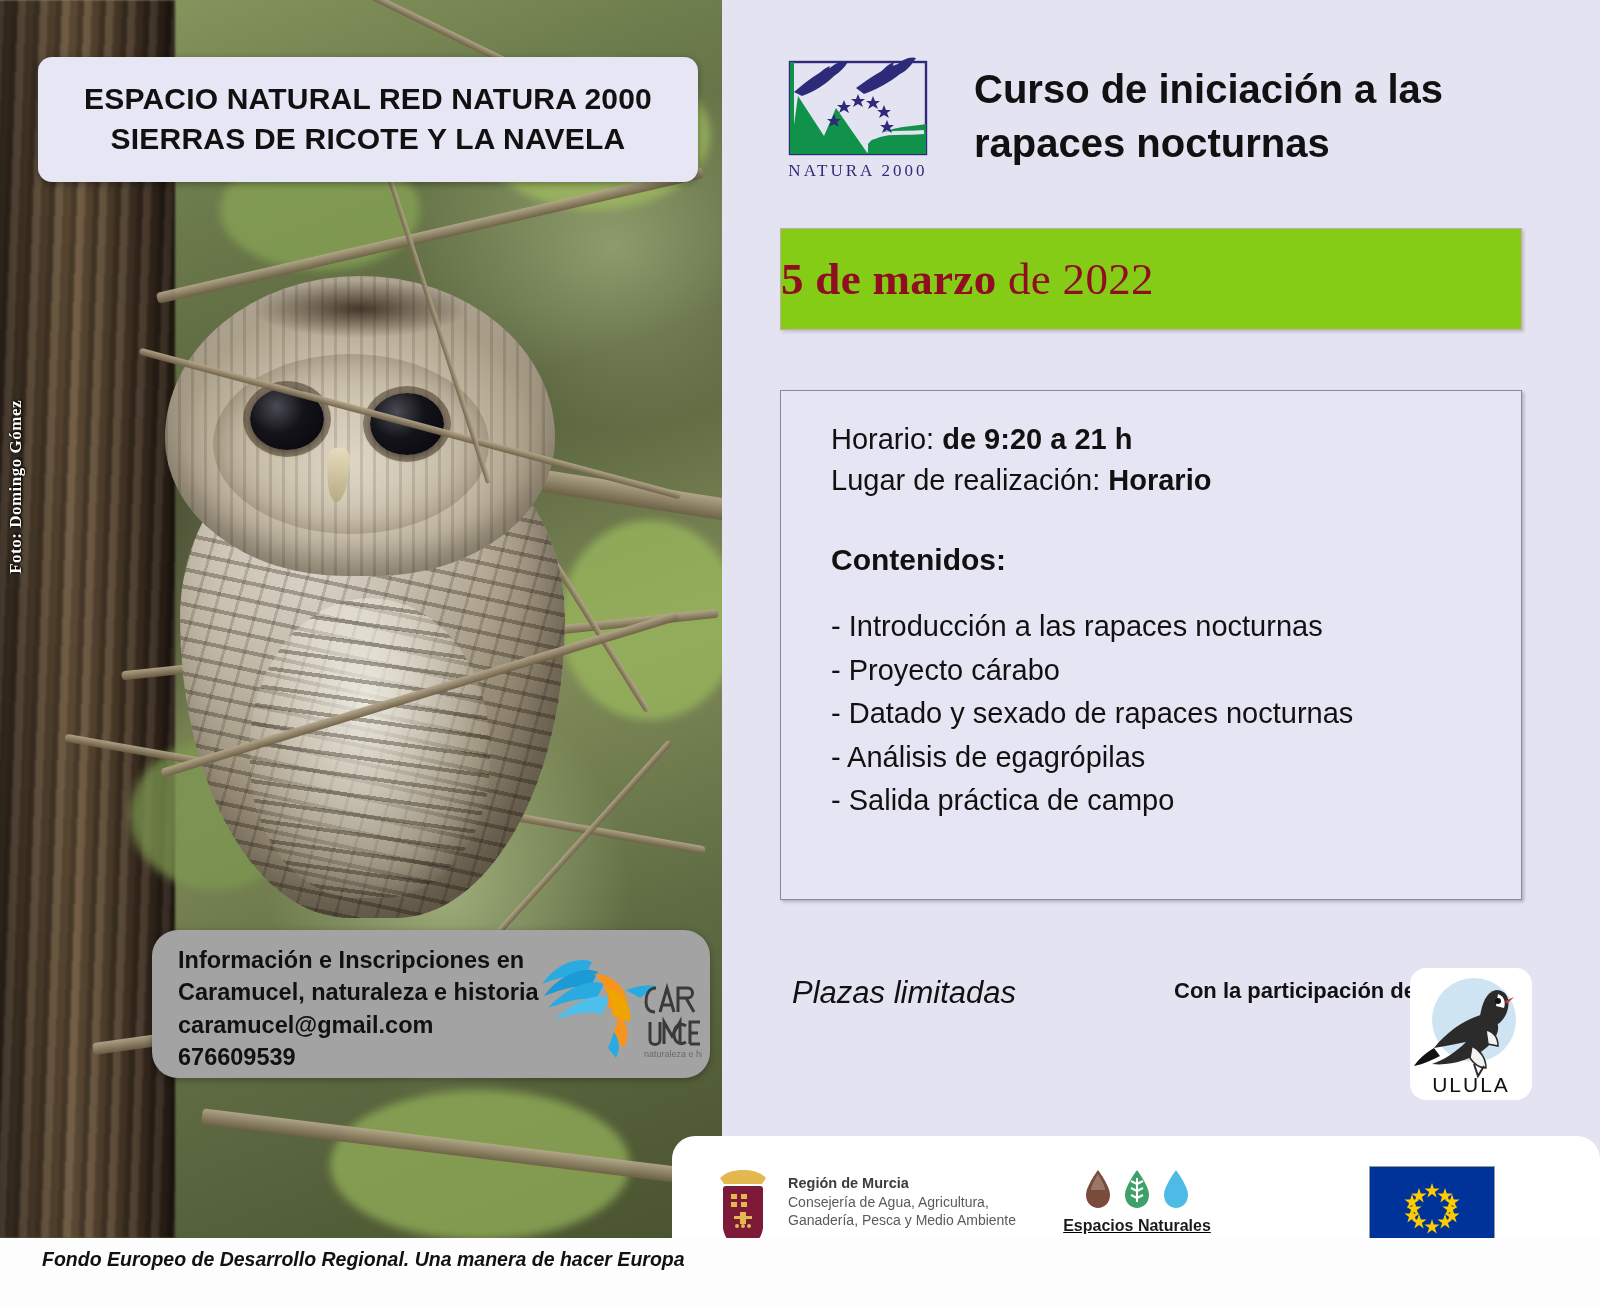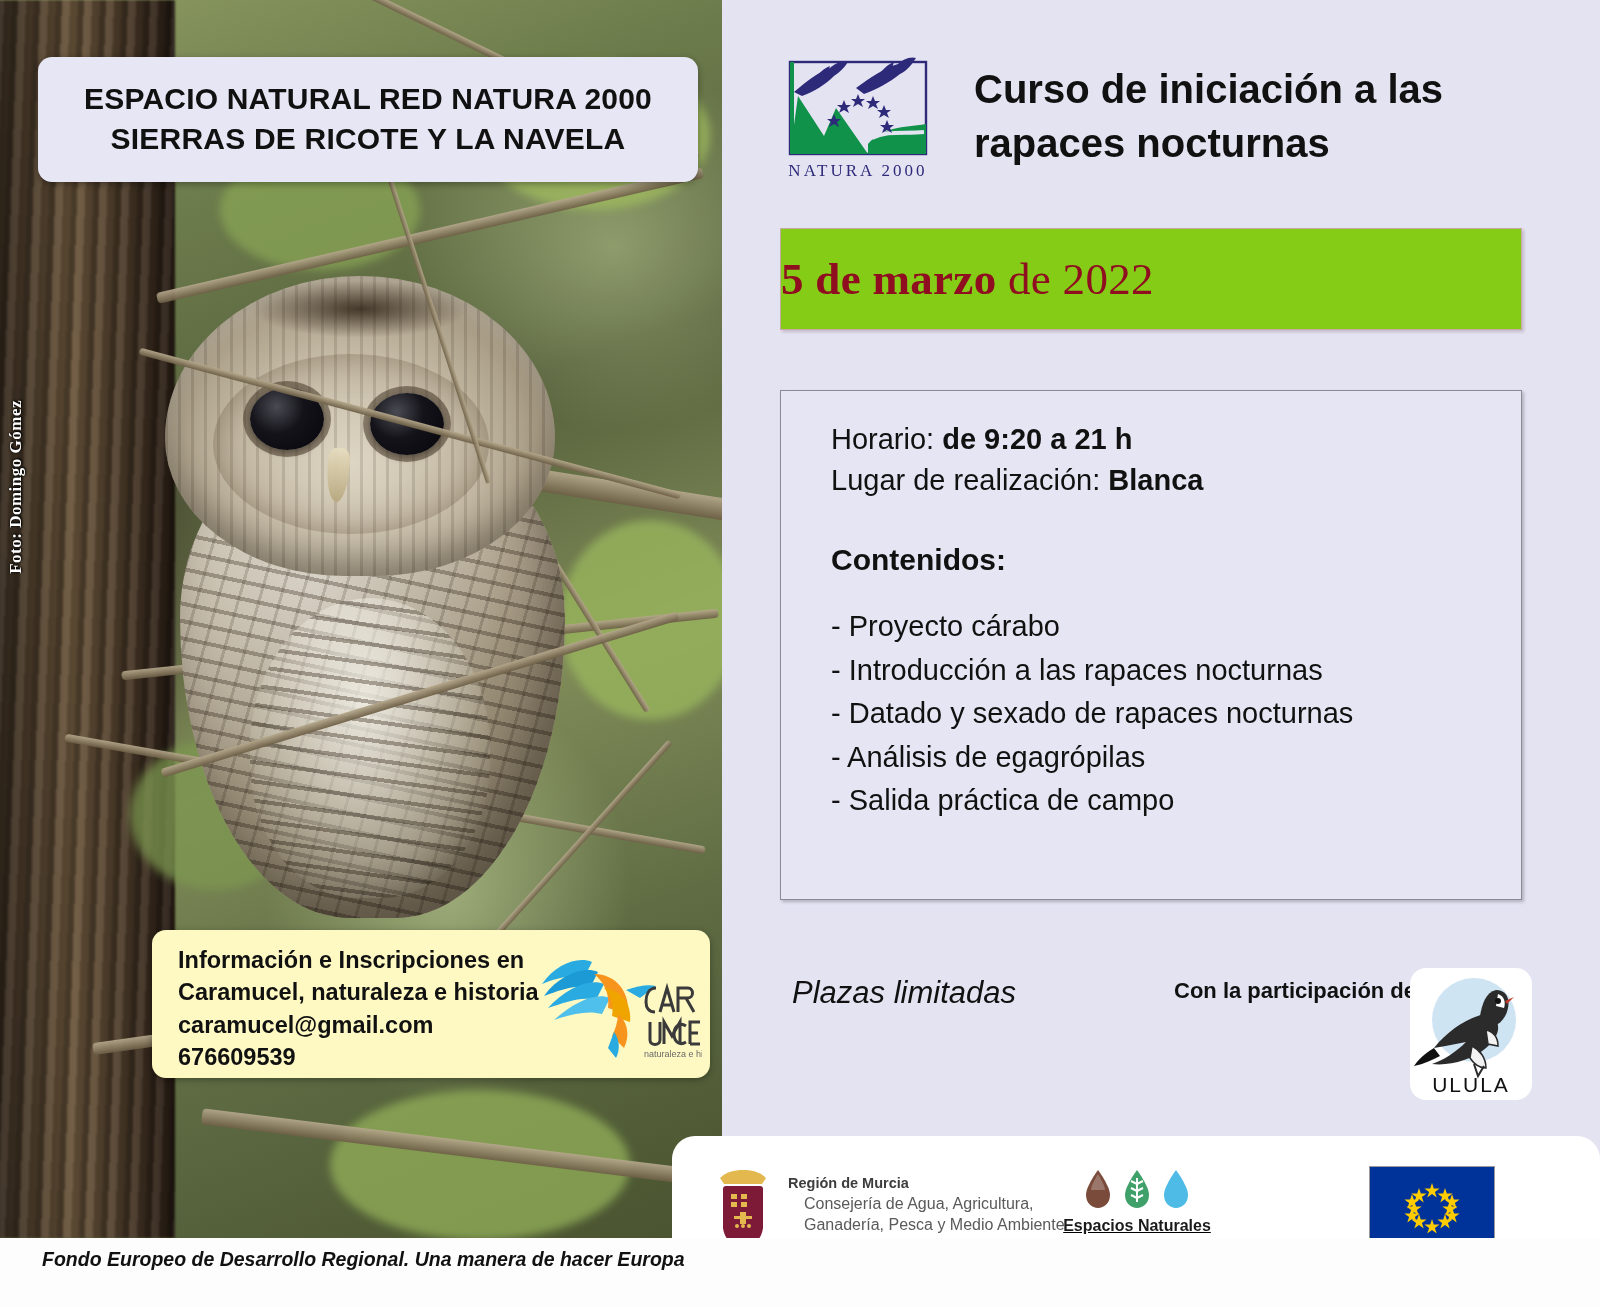--- a/index.html
+++ b/index.html
@@ -114,21 +114,21 @@
     text-align:center;
   }
   .chip-title div{
     font-weight:bold;font-size:30px;color:#111;line-height:1.32;letter-spacing:.2px;
     font-family:"Liberation Sans", sans-serif;
   }
 
   
   .chip-info{
     position:absolute;left:152px;top:930px;width:558px;height:148px;
-    background:#fef9c3;border-radius:14px;
+    background:#a3a3a3;border-radius:26px;
     box-shadow:0 2px 7px rgba(0,0,0,.3);
   }
   .chip-info .lines{
     position:absolute;left:26px;top:14px;width:380px;
     font-weight:bold;font-size:23.5px;color:#111;line-height:1.38;
   }
   .caramucel{position:absolute;right:8px;top:14px;width:168px;height:118px;}
   .caramucel svg{display:block;}
 
   
@@ -176,21 +176,21 @@
   }
 
   
   .bottom-bar{
     position:absolute;left:672px;top:1136px;width:928px;height:144px;
     background:#ffffff;border-top-left-radius:16px;border-radius:23px;
   }
   .rm-logo{position:absolute;left:40px;top:32px;display:flex;align-items:flex-start;gap:14px;}
   .rm-text{padding-top:6px;}
   .rm-text .t1{font-size:14.5px;font-weight:bold;color:#3d3d3d;line-height:1.3;}
-  .rm-text .t2{font-size:16px;color:#5a5a5a;line-height:1.32;margin-left:16px;}
+  .rm-text .t2{font-size:14px;color:#5a5a5a;line-height:1.32;}
   .rm-text .t3{font-size:13px;color:#6e6e6e;margin-top:13px;}
 
   .en-logo{position:absolute;left:370px;top:32px;text-align:center;width:190px;text-decoration:underline;}
   .en-drops{display:flex;justify-content:center;gap:9px;}
   .en-logo .n1{font-size:16px;font-weight:bold;color:#1b1b1b;margin-top:7px;}
   .en-logo .n2{font-size:15px;color:#1b1b1b;}
 
   .eu-logo{position:absolute;left:680px;top:30px;width:160px;text-align:center;}
   .eu-flag{width:124px;height:82px;background:#003399;margin:0 auto;position:relative;border:1px solid #9a9a9a;}
   .eu-logo .cap{font-size:13.5px;font-weight:bold;color:#1b1b1b;margin-top:8px;}
@@ -322,26 +322,26 @@
         <b>5 de marzo</b><span> de 2022</span>
       </div>
     </div>
 
     <div class="content-box">
       <div class="cb-inner">
         <div class="line-h">
           <span>Horario: </span><b>de 9:20 a 21 h</b>
         </div>
         <div class="line-h">
-          <span>Lugar de realización: </span><b>Blanca</b>
+          <span>Lugar de realización: </span><b>Horario</b>
         </div>
         <div class="contenidos">Contenidos:</div>
         <div class="bullets">
+          <div>- Introducción a las rapaces nocturnas</div>
           <div>- Proyecto cárabo</div>
-          <div>- Introducción a las rapaces nocturnas</div>
           <div>- Datado y sexado de rapaces nocturnas</div>
           <div>- Análisis de egagrópilas</div>
           <div>- Salida práctica de campo</div>
         </div>
       </div>
     </div>
 
     <div class="plazas">Plazas limitadas</div>
 
     <div class="participacion">Con la participación de</div>

